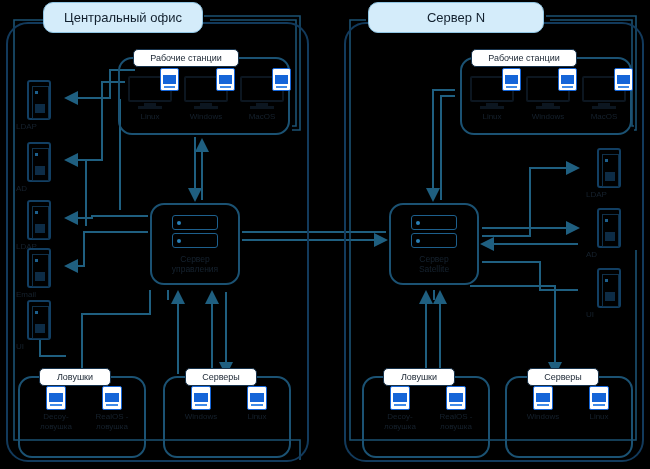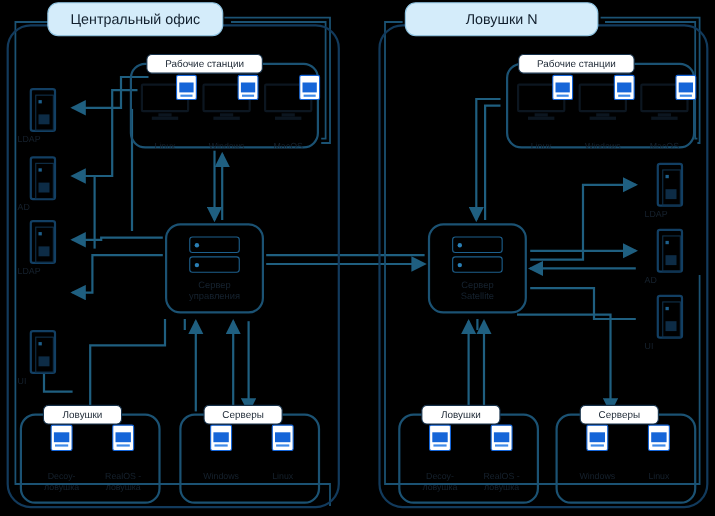--- a/index.html
+++ b/index.html
@@ -83,21 +83,21 @@
 
   
   .node {
     position: absolute;
     width: 56px;
     text-align: center;
     z-index: 5;
   }
   .node .cap {
     display: block;
-    margin-top: 18px;
+    margin-top: 2px;
     font-size: 8px;
     color: #16222e;
     line-height: 10px;
     white-space: pre-line;
   }
 
   .monitor {
     position: relative;
     width: 44px; height: 34px;
     margin: 0 auto;
@@ -322,20 +322,27 @@
       </div>
     <span class="cap">AD</span>
   </div>
   <div class="rack" style="left:16px; top:200px;">
     <div class="box">
         <b></b>
         <s></s>
       </div>
     <span class="cap">LDAP</span>
   </div>
+  <div class="rack" style="left:16px; top:248px;">
+    <div class="box">
+        <b></b>
+        <s></s>
+      </div>
+    <span class="cap">Email</span>
+  </div>
   <div class="rack" style="left:16px; top:300px;">
     <div class="box">
         <b></b>
         <s></s>
       </div>
     <span class="cap">UI</span>
   </div>
 
   <div class="group" id="ws-left"></div>
   <div class="group-label" id="ws-left-l">Рабочие станции</div>
@@ -416,21 +423,21 @@
   </div>
   <div class="node" style="left:229px; top:386px;">
     <div class="doc">
         <i></i>
         <u></u>
       </div>
     <span class="cap">Linux</span>
   </div>
 
   <div class="panel" id="panel-right"></div>
-  <div class="panel-title" id="title-right">Ловушки N</div>
+  <div class="panel-title" id="title-right">Сервер N</div>
 
   <div class="group" id="ws-right"></div>
   <div class="group-label" id="ws-right-l">Рабочие станции</div>
 
   <div class="node" style="left:464px; top:76px;">
     <div class="monitor">
       <div class="screen"></div>
         <div class="stand"></div>
         <div class="base"></div>
       <div class="badge">

